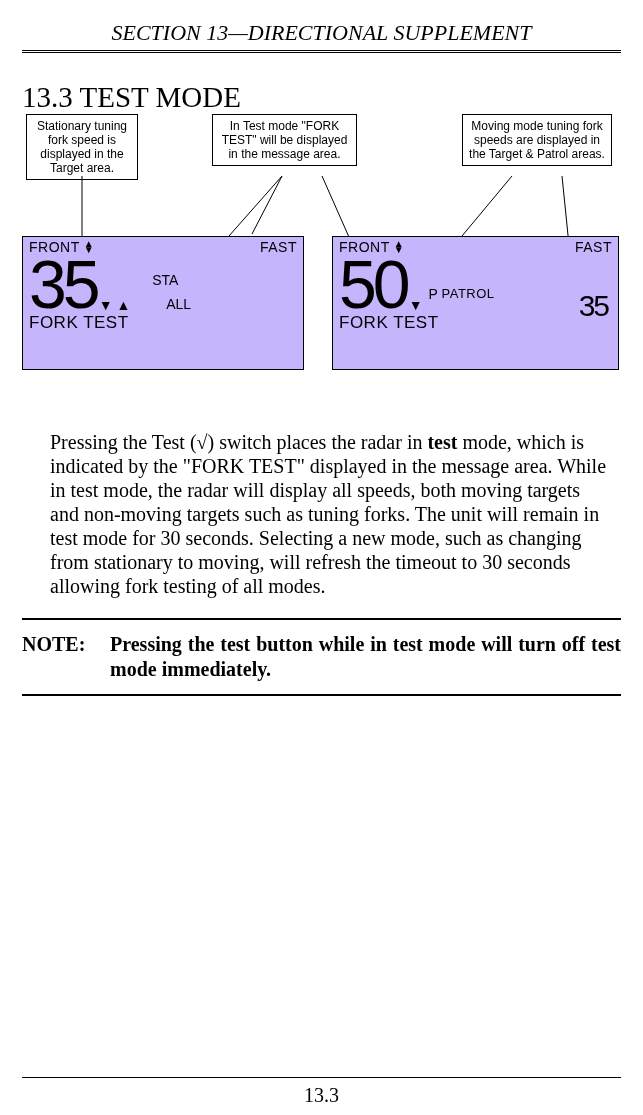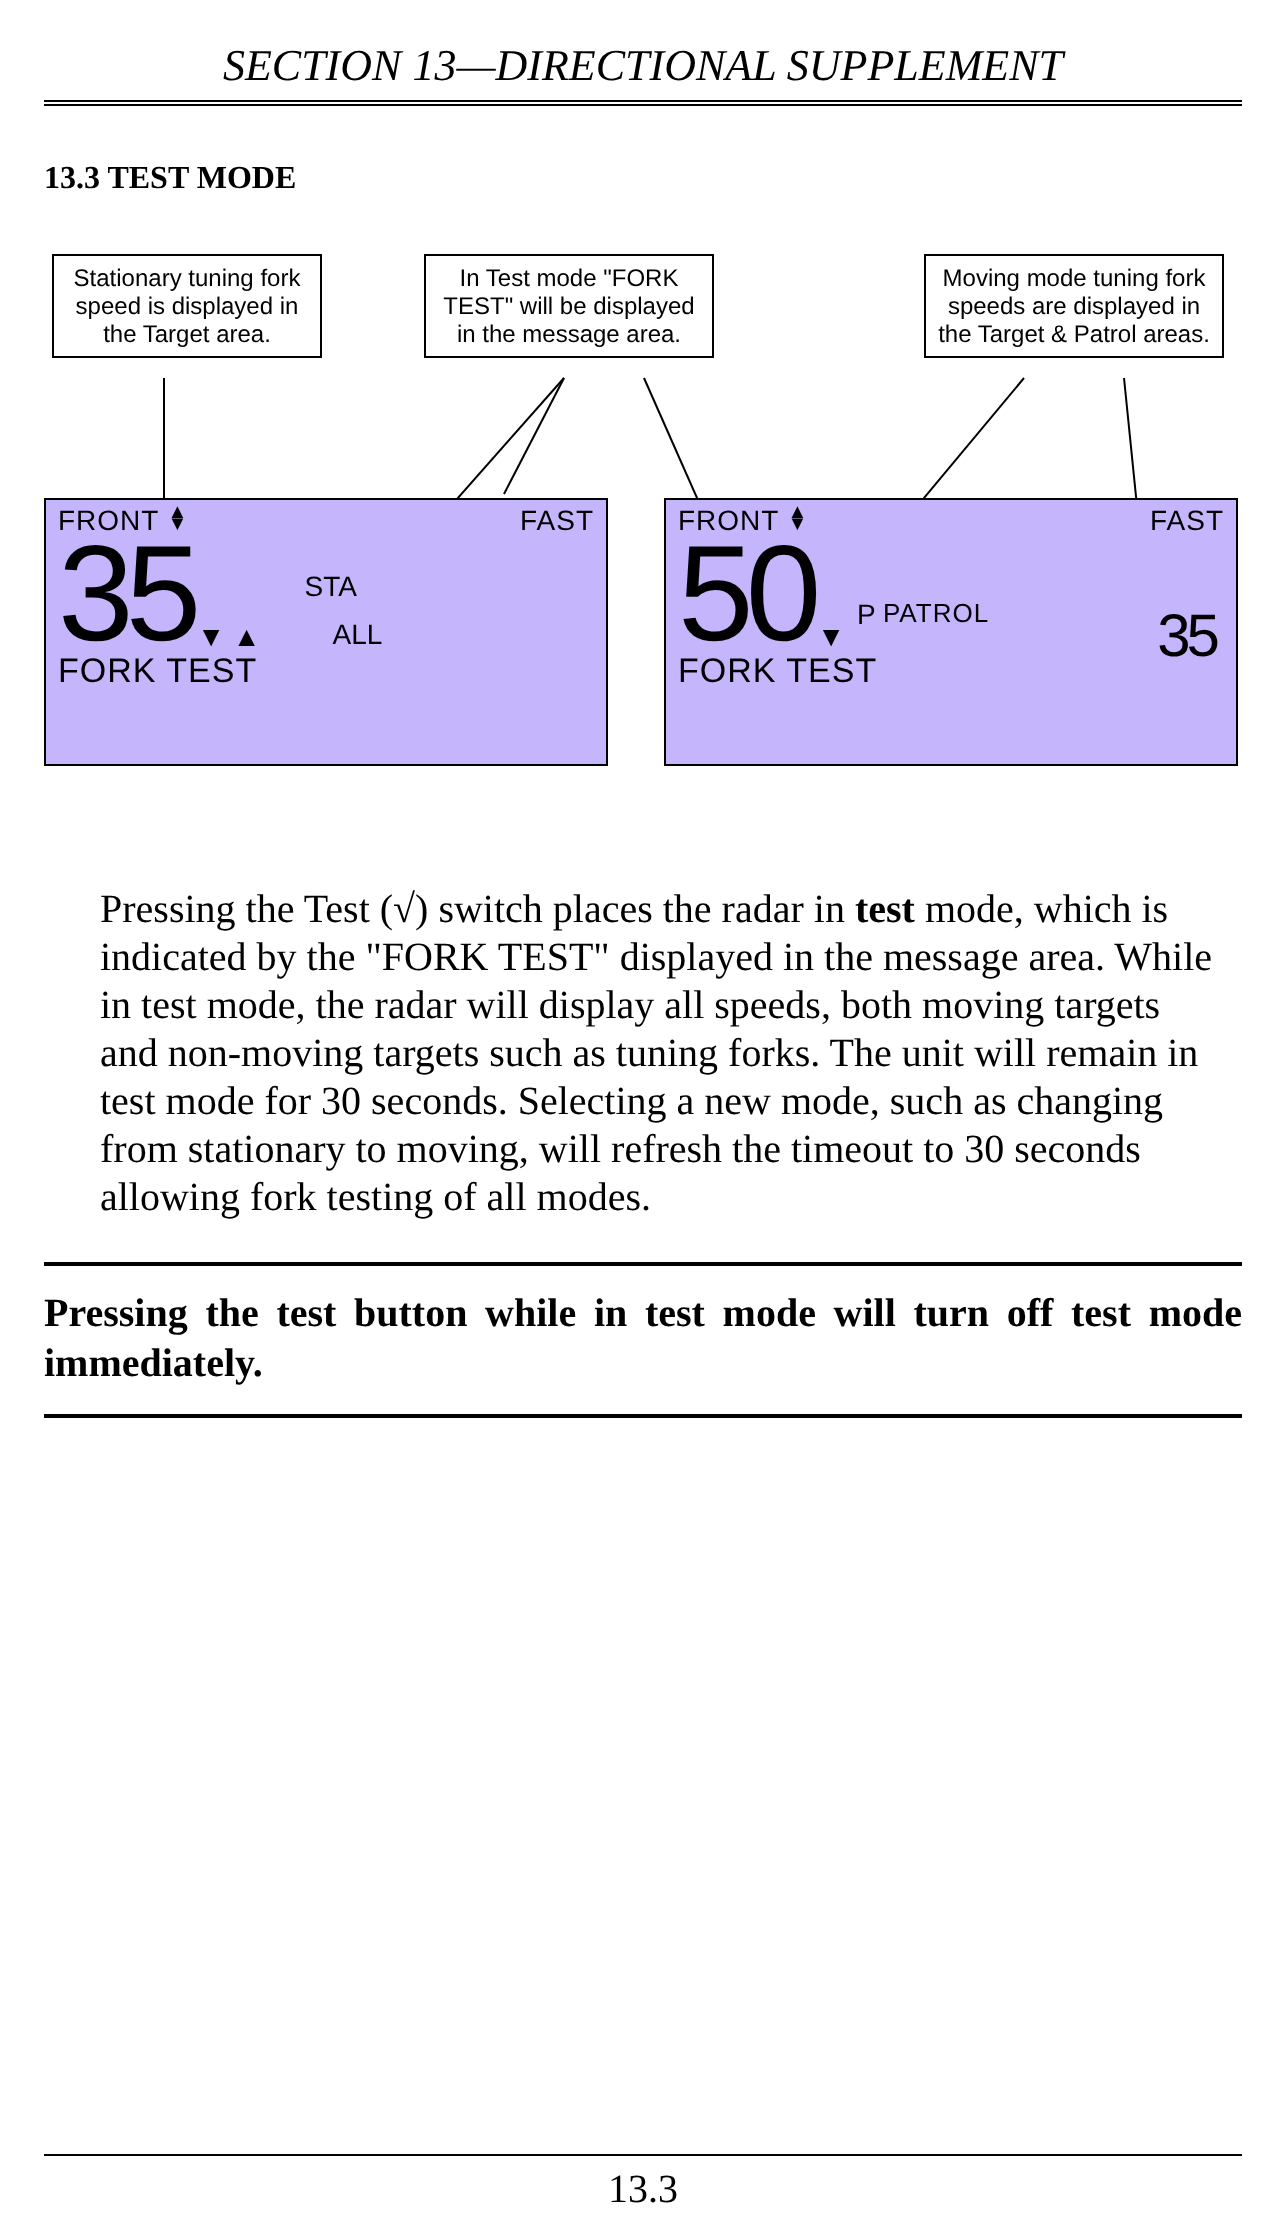--- a/index.html
+++ b/index.html
@@ -18,24 +18,23 @@
   }
   .header {
     text-align: center;
     font-style: italic;
     font-size: 22px;
     padding-top: 20px;
     padding-bottom: 4px;
     border-bottom: 3px double #000;
   }
   .section-title {
-    font-weight: bold;
-    font-size: 16px;
+    font-weight: normal;
+    font-size: 29px;
     margin-top: 28px;
-    margin-bottom: 28px;
   }
   .diagrams {
     position: relative;
     height: 280px;
   }
   .callout {
     position: absolute;
     border: 1px solid #000;
     background: #fff;
     font-family: Arial, Helvetica, sans-serif;
@@ -161,21 +160,21 @@
 <body>
 
 <div class="page">
 
   <div class="header">SECTION 13—DIRECTIONAL SUPPLEMENT</div>
 
   <div class="section-title">13.3 TEST MODE</div>
 
   <div class="diagrams">
 
-    <div class="callout" style="left:4px; top:0; width:135px;">Stationary tuning fork speed is displayed in the Target area.</div>
+    <div class="callout" style="left:4px; top:0; width:112px;">Stationary tuning fork speed is displayed in the Target area.</div>
 
     <div class="callout" style="left:190px; top:0; width:145px;">In Test mode "FORK TEST" will be displayed in the message area.</div>
 
     <div class="callout" style="left:440px; top:0; width:150px;">Moving mode tuning fork speeds are displayed in the Target &amp; Patrol areas.</div>
 
     <svg class="lines" width="600" height="280">
       <line x1="60" y1="62" x2="60" y2="170" stroke="#000" stroke-width="1"></line>
       <line x1="260" y1="62" x2="230" y2="120" stroke="#000" stroke-width="1"></line>
       <line x1="260" y1="62" x2="100" y2="243" stroke="#000" stroke-width="1"></line>
       <line x1="300" y1="62" x2="380" y2="243" stroke="#000" stroke-width="1"></line>
@@ -231,20 +230,21 @@
     </div>
 
   </div>
 
   <div class="body-text">
     <span>Pressing the Test (√) switch places the radar in </span><b>test</b><span> mode, which is indicated by the "FORK TEST" displayed in the message area. While in test mode, the radar will display all speeds, both moving targets and non-moving targets such as tuning forks. The unit will remain in test mode for 30 seconds. Selecting a new mode, such as changing from stationary to moving, will refresh the timeout to 30 seconds allowing fork testing of all modes.</span>
   </div>
 
   <hr class="hr-top">
   <div class="note-row">
+    <div class="note-label">NOTE:</div>
     <div class="note-text">Pressing the test button while in test mode will turn off test mode immediately.</div>
   </div>
   <hr class="hr-bot">
 
   <div class="footer">
     <span>13.3</span>
   </div>
 
 </div>
 

